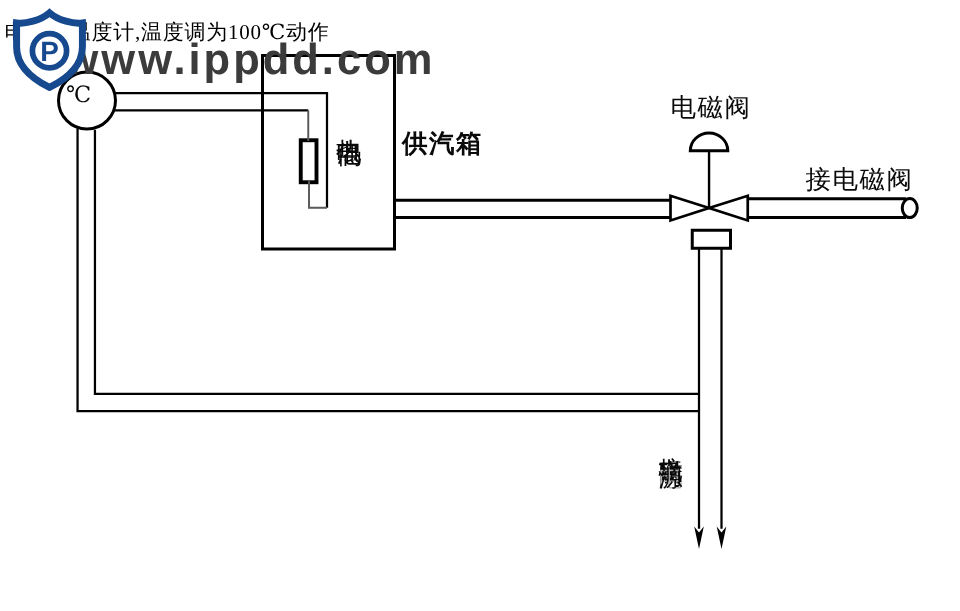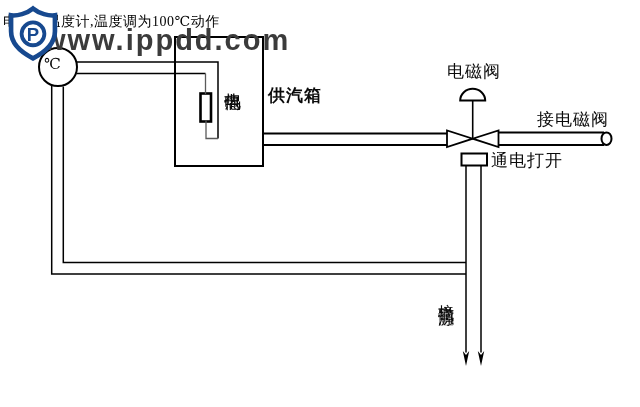--- a/index.html
+++ b/index.html
@@ -81,19 +81,18 @@
   <div id="celsius" class="abs label">℃</div>
 
   <div id="tc-label" class="abs label vtext">热电偶</div>
 
   <div id="steam-box-label" class="abs label">供汽箱</div>
 
   <div id="valve-label" class="abs label">电磁阀</div>
 
   <div id="pipe-label" class="abs label">接电磁阀</div>
 
-  <div id="energize-label" class="abs label">通电打开</div>
 
   <div id="power-label" class="abs label vtext">
     <span>接电磁阀</span><span class="faded">电</span><span>源</span>
   </div>
 
 </div>
 
 </body></html>

